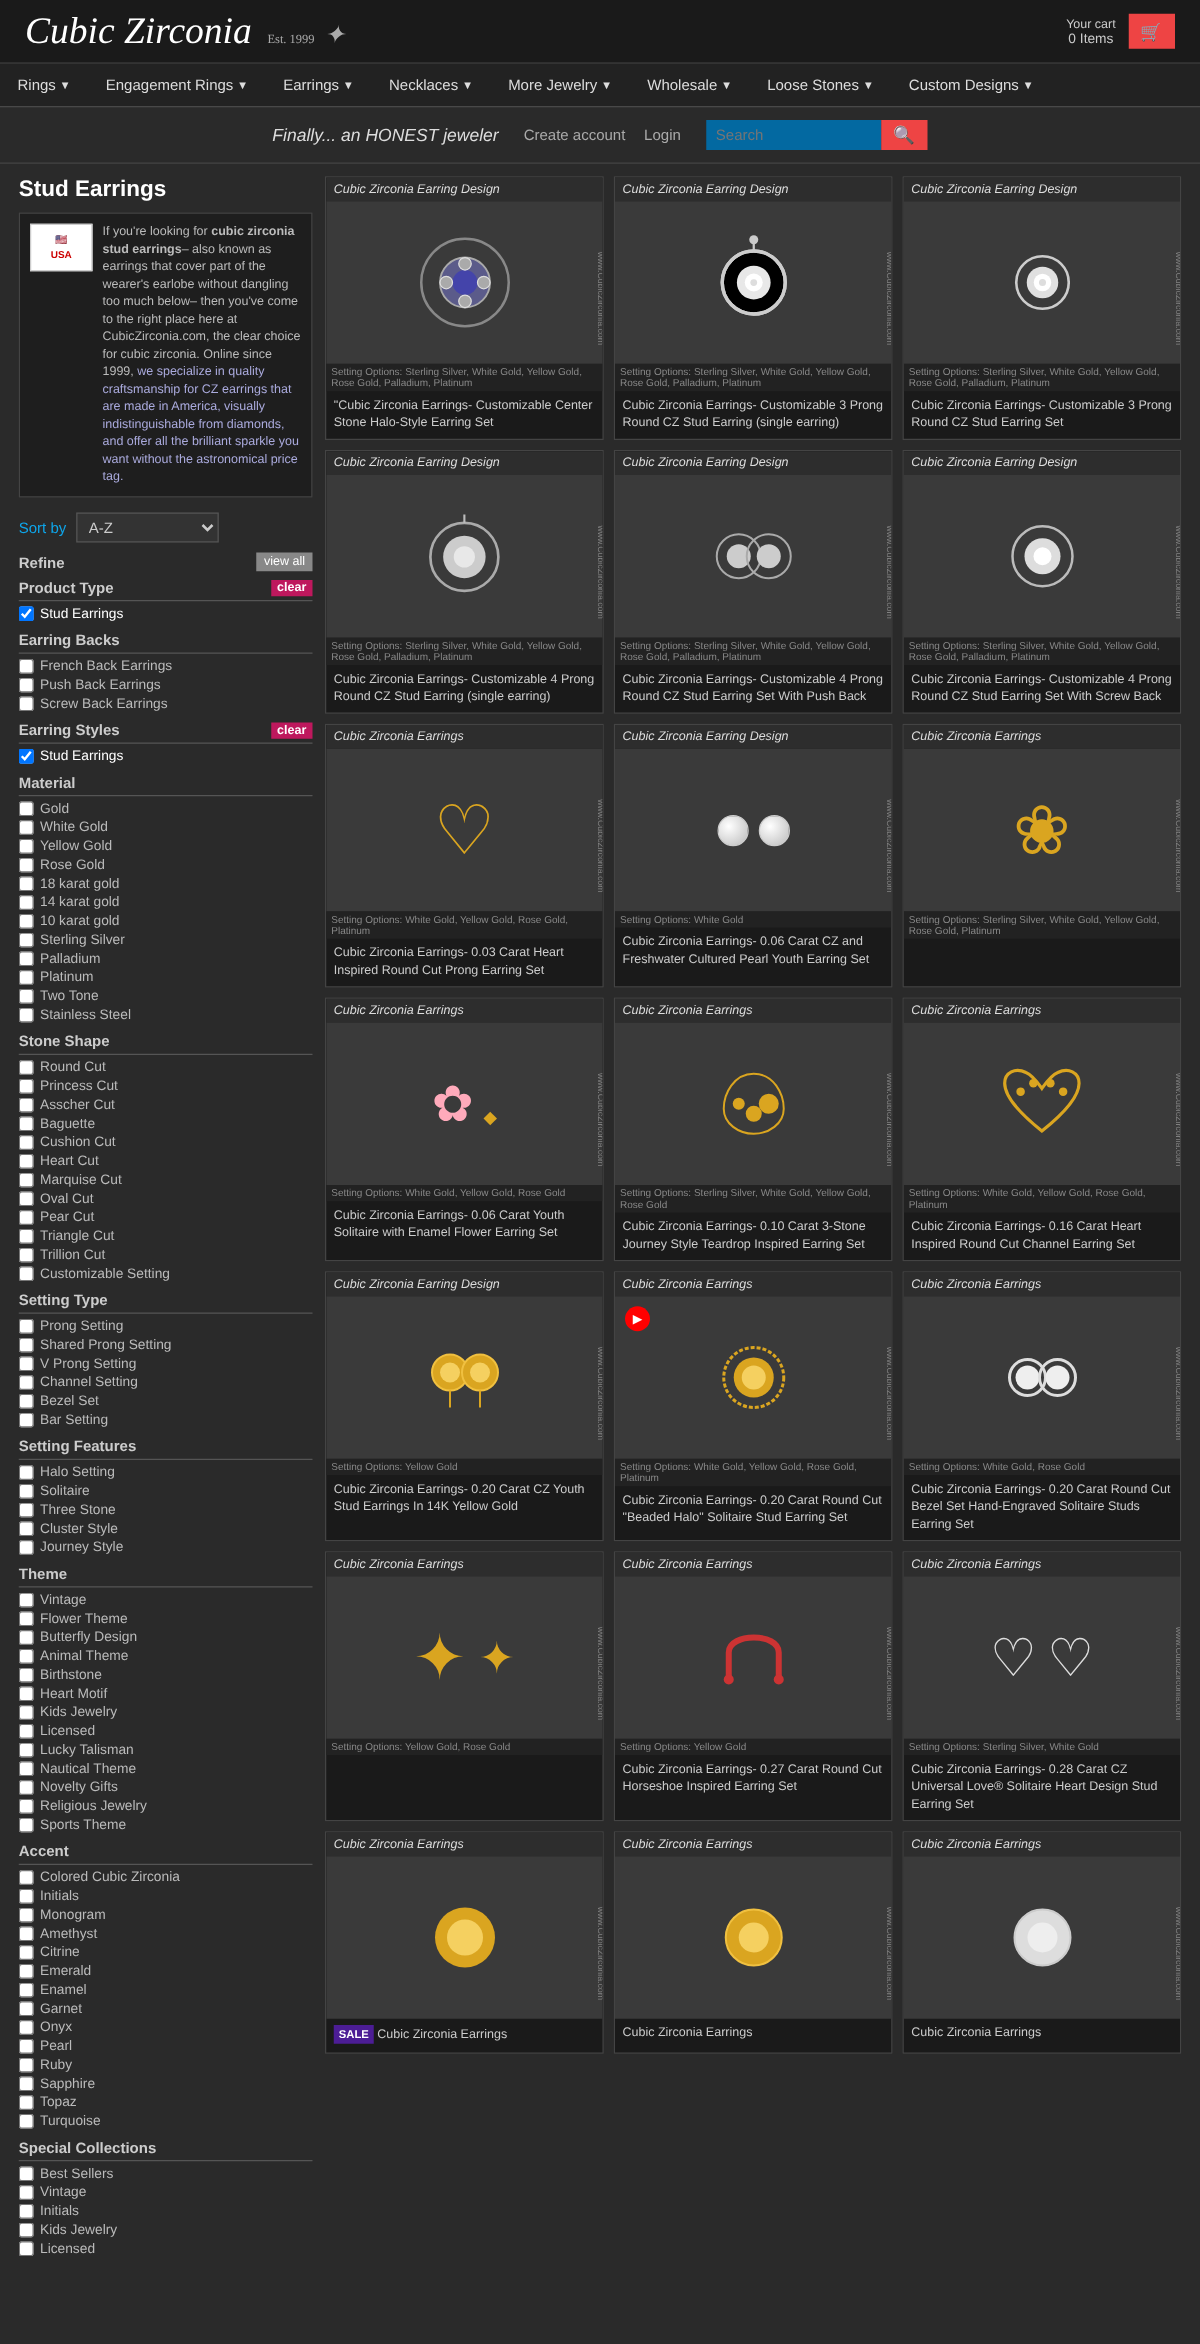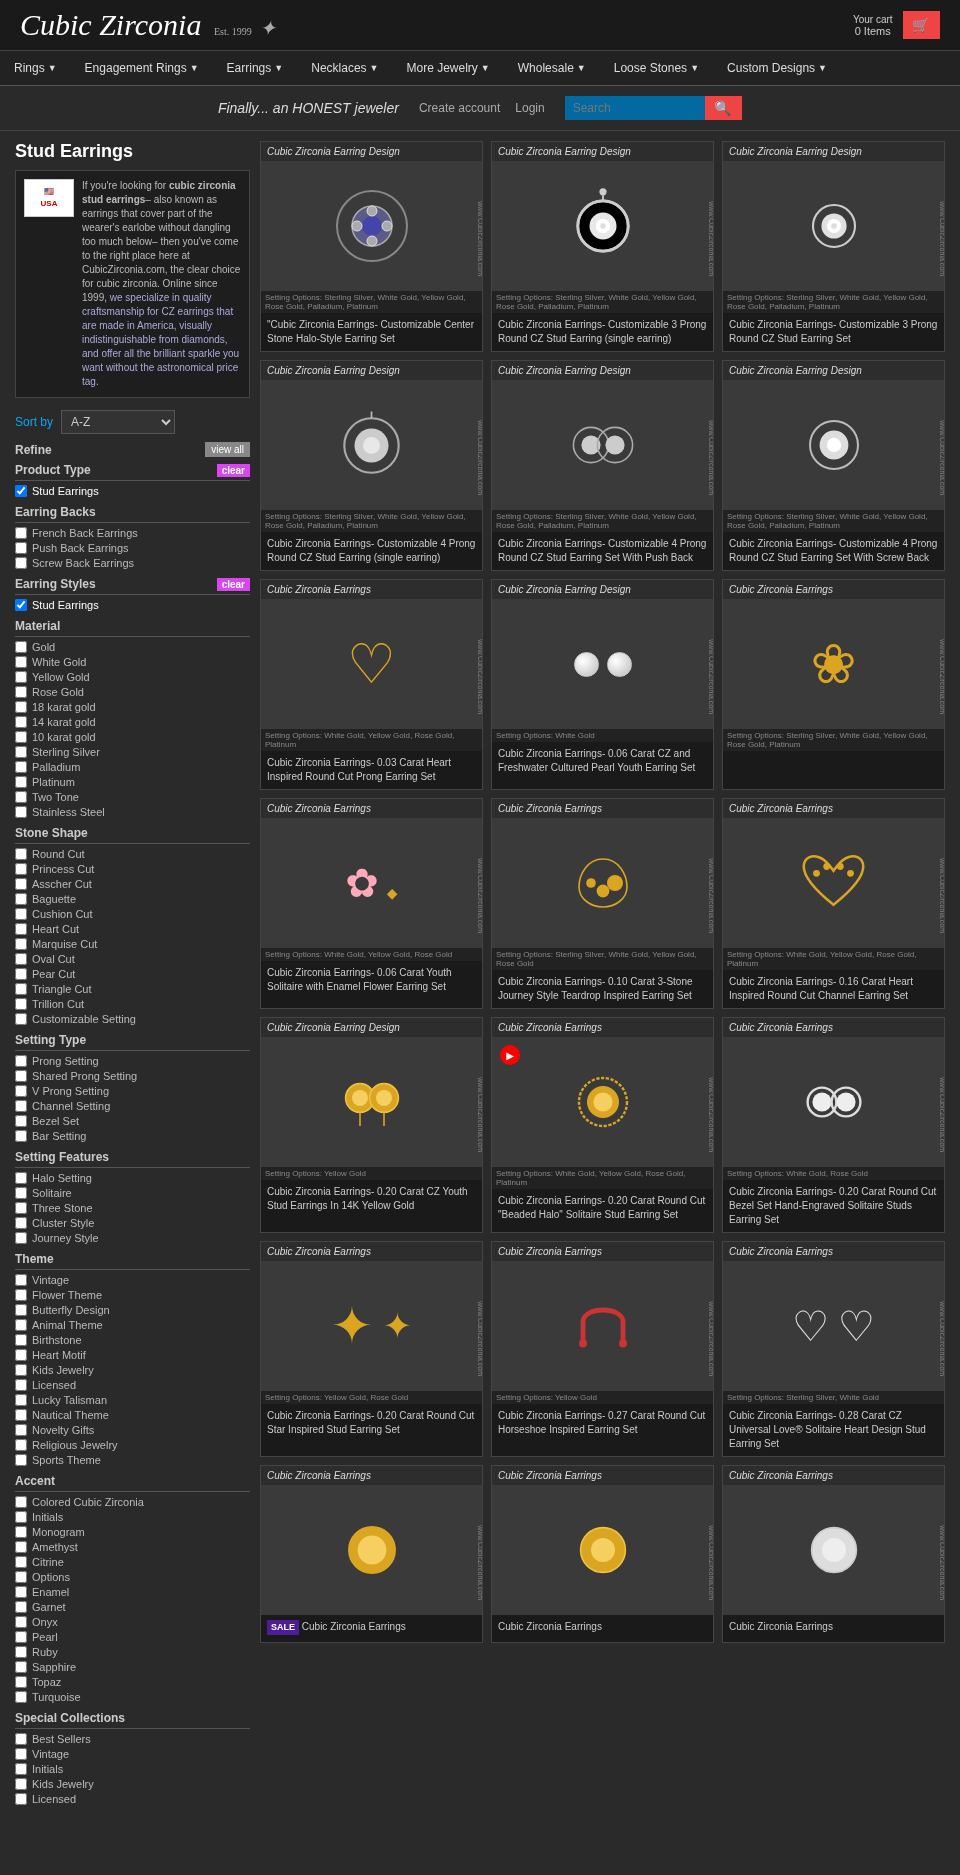--- a/index.html
+++ b/index.html
@@ -33,21 +33,21 @@
     
     .sidebar { width: 235px; flex-shrink: 0; }
     .description-box { background: #1e1e1e; border: 1px solid #444; padding: 8px; margin-bottom: 12px; font-size: 11px; line-height: 1.5; color: #bbb; display: flex; gap: 8px; }
     .usa-badge { width: 50px; height: 40px; background: linear-gradient(#fff,#eee); border: 1px solid #ccc; display: flex; align-items: center; justify-content: center; font-size: 8px; font-weight: bold; color: #cc0000; flex-shrink: 0; }
     .sort-select { background: #333; color: #ccc; border: 1px solid #555; padding: 3px 5px; font-size: 12px; }
     
     .sidebar-section { margin-bottom: 8px; }
     .sidebar-section-title { color: #ccc; font-size: 12px; font-weight: bold; margin-bottom: 4px; border-bottom: 1px solid #555; padding-bottom: 3px; display: flex; justify-content: space-between; align-items: center; }
     .refine-header { display: flex; justify-content: space-between; align-items: center; margin-bottom: 6px; }
     .view-all-btn { background: #888; color: #fff; font-size: 10px; padding: 2px 6px; cursor: pointer; }
-    .clear-btn { background: #d946ef; color: #fff; font-size: 10px; padding: 1px 5px; cursor: pointer; }
+    .clear-btn { background: #be185d; color: #fff; font-size: 10px; padding: 1px 5px; cursor: pointer; }
     
     .checkbox-item { display: flex; align-items: center; gap: 5px; margin-bottom: 3px; font-size: 11px; color: #bbb; }
     .checkbox-item input[type="checkbox"] { width: 12px; height: 12px; }
     .checkbox-item.checked-item { color: #fff; }
     
     
     .products-area { flex: 1; }
     .products-grid { display: grid; grid-template-columns: repeat(3, 1fr); gap: 8px; }
     .product-card { background: #1a1a1a; border: 1px solid #444; overflow: hidden; }
     .product-card-header { background: #2d2d2d; padding: 4px 6px; font-size: 10px; color: #ddd; font-style: italic; }
@@ -436,21 +436,21 @@
       <div class="checkbox-item">
           <input type="checkbox" style=""> 
           <span>Amethyst</span>
         </div>
       <div class="checkbox-item">
           <input type="checkbox" style=""> 
           <span>Citrine</span>
         </div>
       <div class="checkbox-item">
           <input type="checkbox" style=""> 
-          <span>Options</span>
+          <span>Emerald</span>
         </div>
       <div class="checkbox-item">
           <input type="checkbox" style=""> 
           <span>Enamel</span>
         </div>
       <div class="checkbox-item">
           <input type="checkbox" style=""> 
           <span>Garnet</span>
         </div>
       <div class="checkbox-item">
@@ -726,21 +726,20 @@
       </div>
 
       <div class="product-card">
         <div class="product-card-header">Cubic Zirconia Earrings</div>
         <div class="product-img" style="background:#3a3a3a; height:130px; display:flex; align-items:center; justify-content:center; gap:10px; position:relative;">
           <span style="font-size:50px; color:#daa520;">✦</span>
           <span style="font-size:35px; color:#daa520;">✦</span>
           <div class="product-img-watermark">www.CubicZirconia.com</div>
         </div>
         <div class="setting-options">Setting Options: Yellow Gold, Rose Gold</div>
-        <div class="product-title">Cubic Zirconia Earrings- 0.20 Carat Round Cut Star Inspired Stud Earring Set</div>
       </div>
 
       <div class="product-card">
         <div class="product-card-header">Cubic Zirconia Earrings</div>
         <div class="product-img" style="background:#3a3a3a; height:130px; display:flex; align-items:center; justify-content:center; position:relative;">
           <svg viewBox="0 0 100 100" width="80" height="80">
             <path d="M25 70 L25 45 C25 25, 75 25, 75 45 L75 70" fill="none" stroke="#cc3333" stroke-width="6" stroke-linecap="round"></path>
             <circle cx="25" cy="72" r="5" fill="#cc3333"></circle>
             <circle cx="75" cy="72" r="5" fill="#cc3333"></circle>
           </svg>

